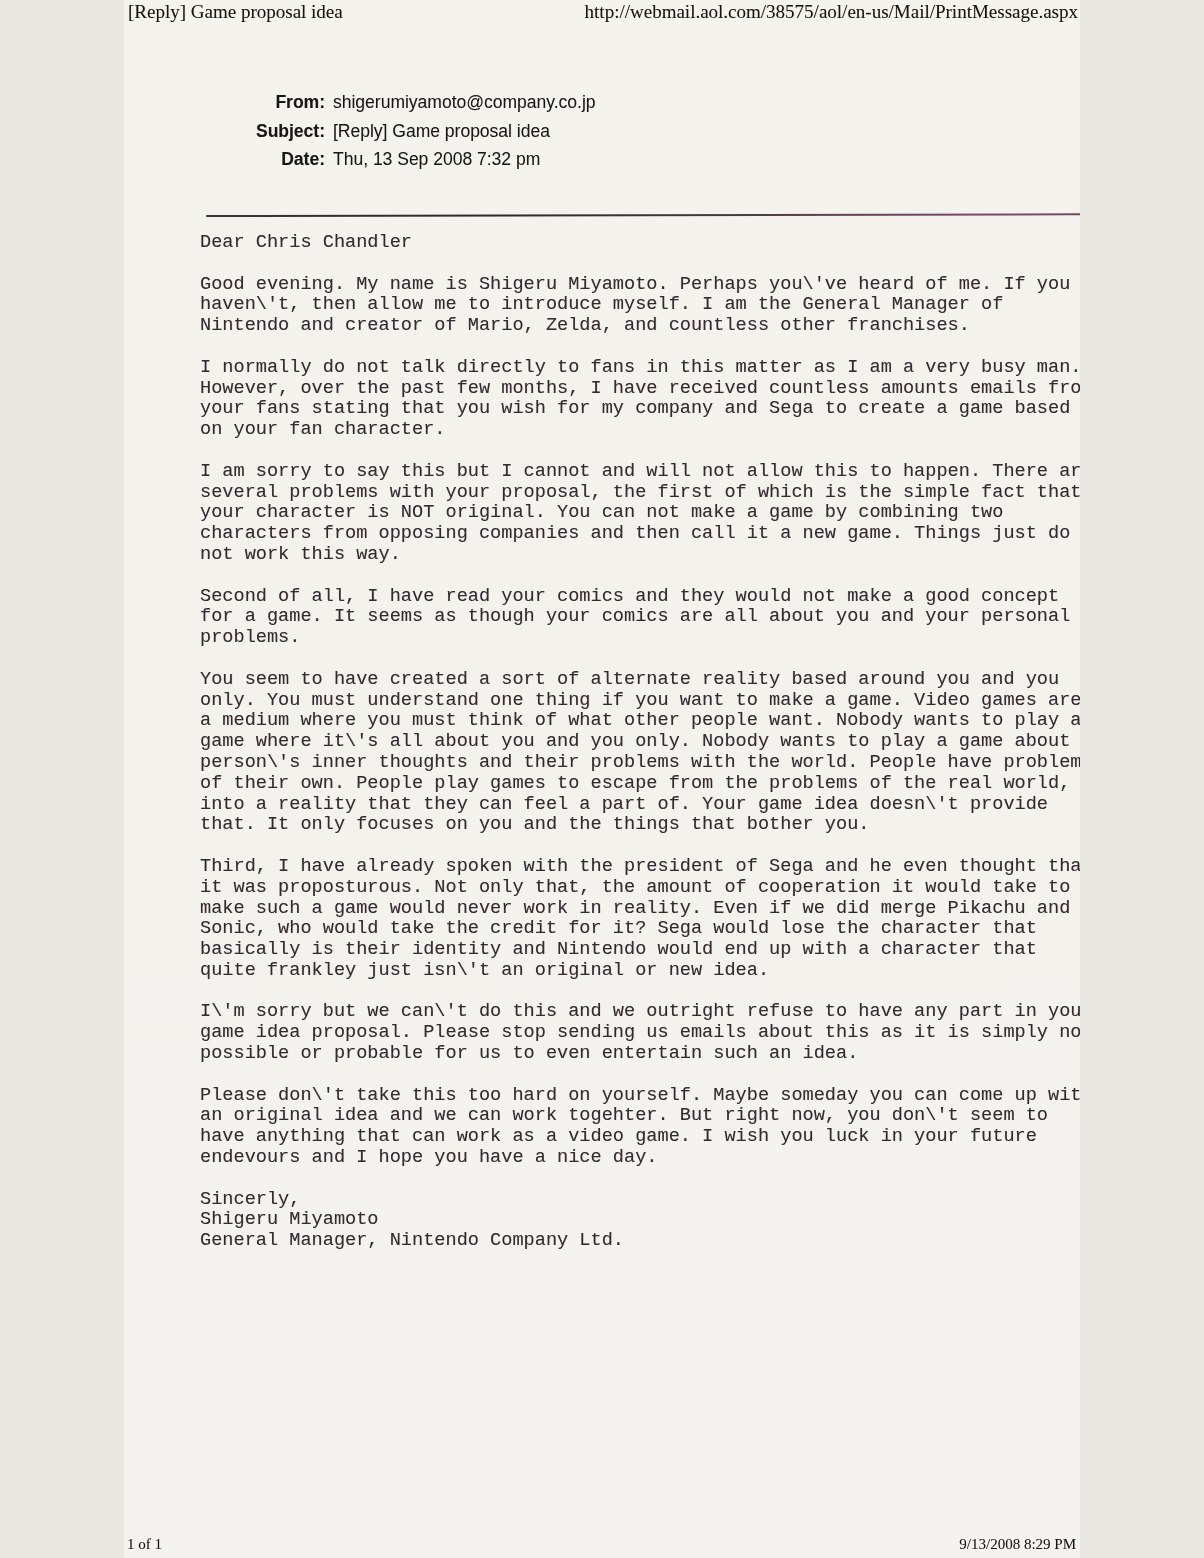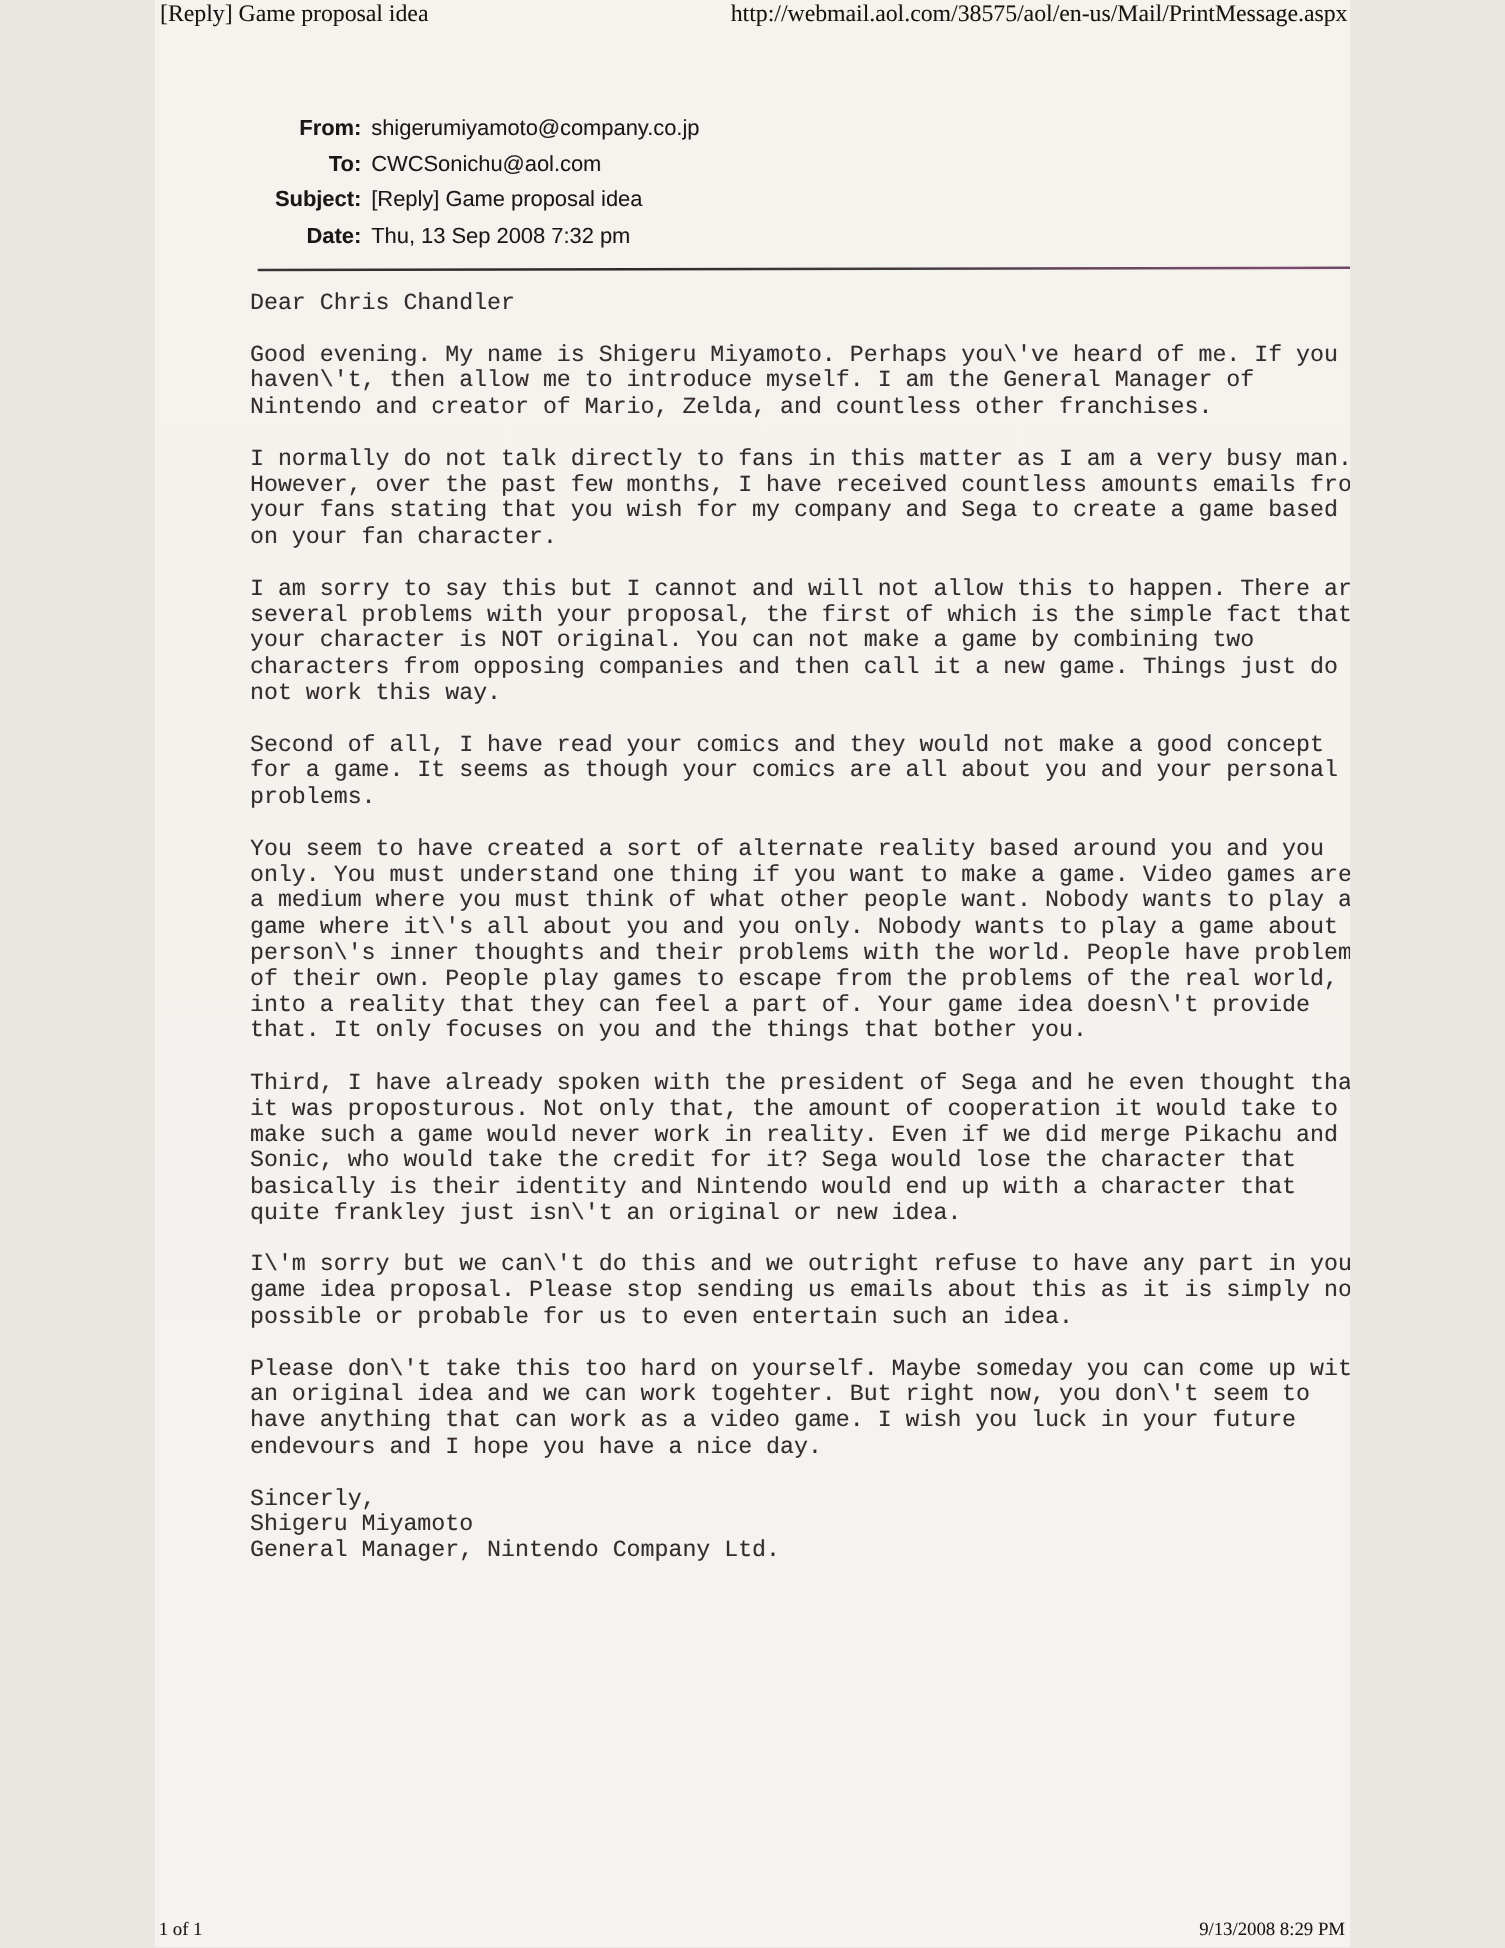--- a/index.html
+++ b/index.html
@@ -39,20 +39,21 @@
     left: 0;
     width: 800px;
     font-family: "Liberation Sans", sans-serif;
     font-size: 17.5px;
     color: #191715;
   }
   .header-row {
     display: flex;
     height: 28.7px;
     align-items: center;
+    margin-left: 36px;
   }
   .hlabel {
     width: 165px;
     text-align: right;
     font-weight: bold;
     flex: 0 0 165px;
     text-shadow: 0.3px 0 0 rgba(60, 30, 50, 0.3);
   }
   .hvalue {
     padding-left: 8px;
@@ -111,24 +112,20 @@
     <span>http://webmail.aol.com/38575/aol/en-us/Mail/PrintMessage.aspx</span>
   </div>
 
   <div class="email-headers">
 
   <div class="header-row">
       <span class="hlabel">From:</span>
       <span class="hvalue">shigerumiyamoto@company.co.jp</span>
     </div>
       <div class="header-row">
-      <span class="hlabel">To:</span>
-      <span class="hvalue">CWCSonichu@aol.com</span>
-    </div>
-      <div class="header-row">
       <span class="hlabel">Subject:</span>
       <span class="hvalue">[Reply] Game proposal idea</span>
     </div>
       <div class="header-row">
       <span class="hlabel">Date:</span>
       <span class="hvalue">Thu, 13 Sep 2008 7:32 pm</span>
     </div>
     </div>
 
   <div class="rule"></div>

